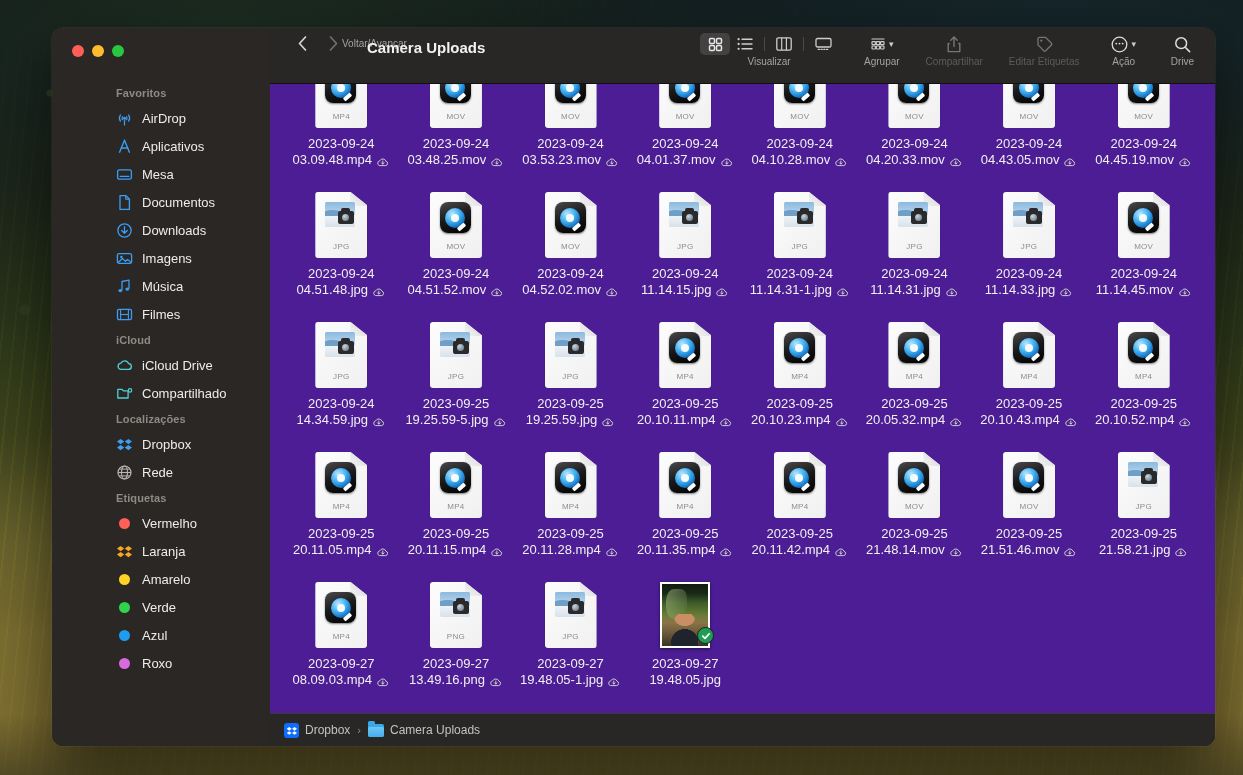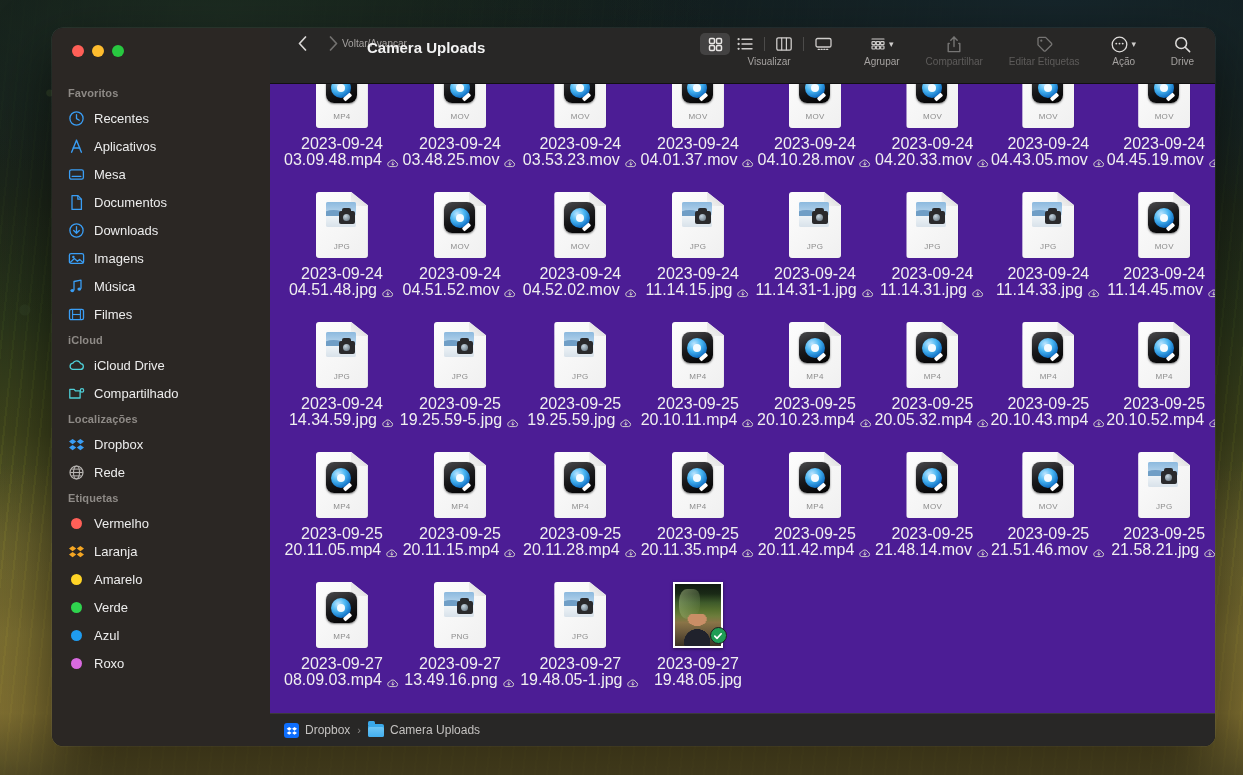--- a/index.html
+++ b/index.html
@@ -92,21 +92,21 @@
   .traffic-lights {
     height: 45px;
     display: flex; align-items: center;
     padding-left: 20px; gap: 8px;
   }
   .light { width: 12px; height: 12px; border-radius: 50%; }
   .light.red    { background: #ff5f57; }
   .light.yellow { background: #febc2e; }
   .light.green  { background: #28c840; }
 
-  .sb-scroll { flex: 1; overflow: hidden; padding-top: 8px; }
+  .sb-scroll { flex: 1; overflow: hidden; padding-top: 8px; padding-left: 48px; }
 
   .sb-section {
     font-size: 11px; font-weight: bold;
     color: #8e8a86;
     padding: 6px 0 5px 16px;
     letter-spacing: 0.1px;
   }
   .sb-item {
     display: flex; align-items: center;
     height: 28px;
@@ -344,21 +344,21 @@
     border-radius: 50%;
     background: #1f9d55;
     border: 1.5px solid #1e1e1e;
     display: flex; align-items: center; justify-content: center;
   }
   .check-badge svg { display:block; }
 
   .file-label {
     margin-top: 8px;
     text-align: center;
-    font-size: 16px;
+    font-size: 13px;
     line-height: 16px;
     color: #f0f0f0;
     max-width: 132px;
   }
   .label-line2 {
     display: inline-flex; align-items: center; gap: 4px;
     white-space: nowrap;
   }
   .cloud-ico { display: inline-block; width: 14px; height: 11px; flex: 0 0 14px; }
 
@@ -406,25 +406,31 @@
     <div class="traffic-lights">
       <span class="light red"></span>
       <span class="light yellow"></span>
       <span class="light green"></span>
     </div>
     <div class="sb-scroll">
         <div class="sb-section">Favoritos</div>
         <div class="sb-item">
           <span class="sb-icon">
             <svg width="17" height="17" viewBox="0 0 17 17">
-              <circle cx="8.5" cy="8.5" r="6.6" fill="none" stroke="#3a9ef5" stroke-width="1.3"></circle>
-              <path d="M8.5 4.6 L8.5 8.6 L11.3 10.2" stroke="#3a9ef5" stroke-width="1.3" fill="none" stroke-linecap="round" stroke-linejoin="round"></path>
+              <g fill="none" stroke="#3a9ef5" stroke-width="1.25" stroke-linecap="round">
+                <path d="M4.4 11.2a5.6 5.6 0 0 1 0-6.2"></path>
+                <path d="M12.6 5a5.6 5.6 0 0 1 0 6.2"></path>
+                <path d="M6.4 9.6a2.9 2.9 0 0 1 0-2.9"></path>
+                <path d="M10.6 6.7a2.9 2.9 0 0 1 0 2.9"></path>
+              </g>
+              <circle cx="8.5" cy="8.2" r="1.5" fill="#3a9ef5"></circle>
+              <path d="M8.5 10.5 L8.5 15" stroke="#3a9ef5" stroke-width="1.25" stroke-linecap="round"></path>
             </svg>
           </span>
-          <span>Recentes</span>
+          <span>AirDrop</span>
         </div>
         <div class="sb-item">
           <span class="sb-icon">
             <svg width="17" height="17" viewBox="0 0 17 17">
               <path d="M8.5 2.2 L13.4 14.2 M8.5 2.2 L3.6 14.2" stroke="#3a9ef5" stroke-width="1.4" fill="none" stroke-linecap="round"></path>
               <path d="M5.3 10 L11.7 10" stroke="#3a9ef5" stroke-width="1.4" stroke-linecap="round"></path>
             </svg>
           </span>
           <span>Aplicativos</span>
         </div>

